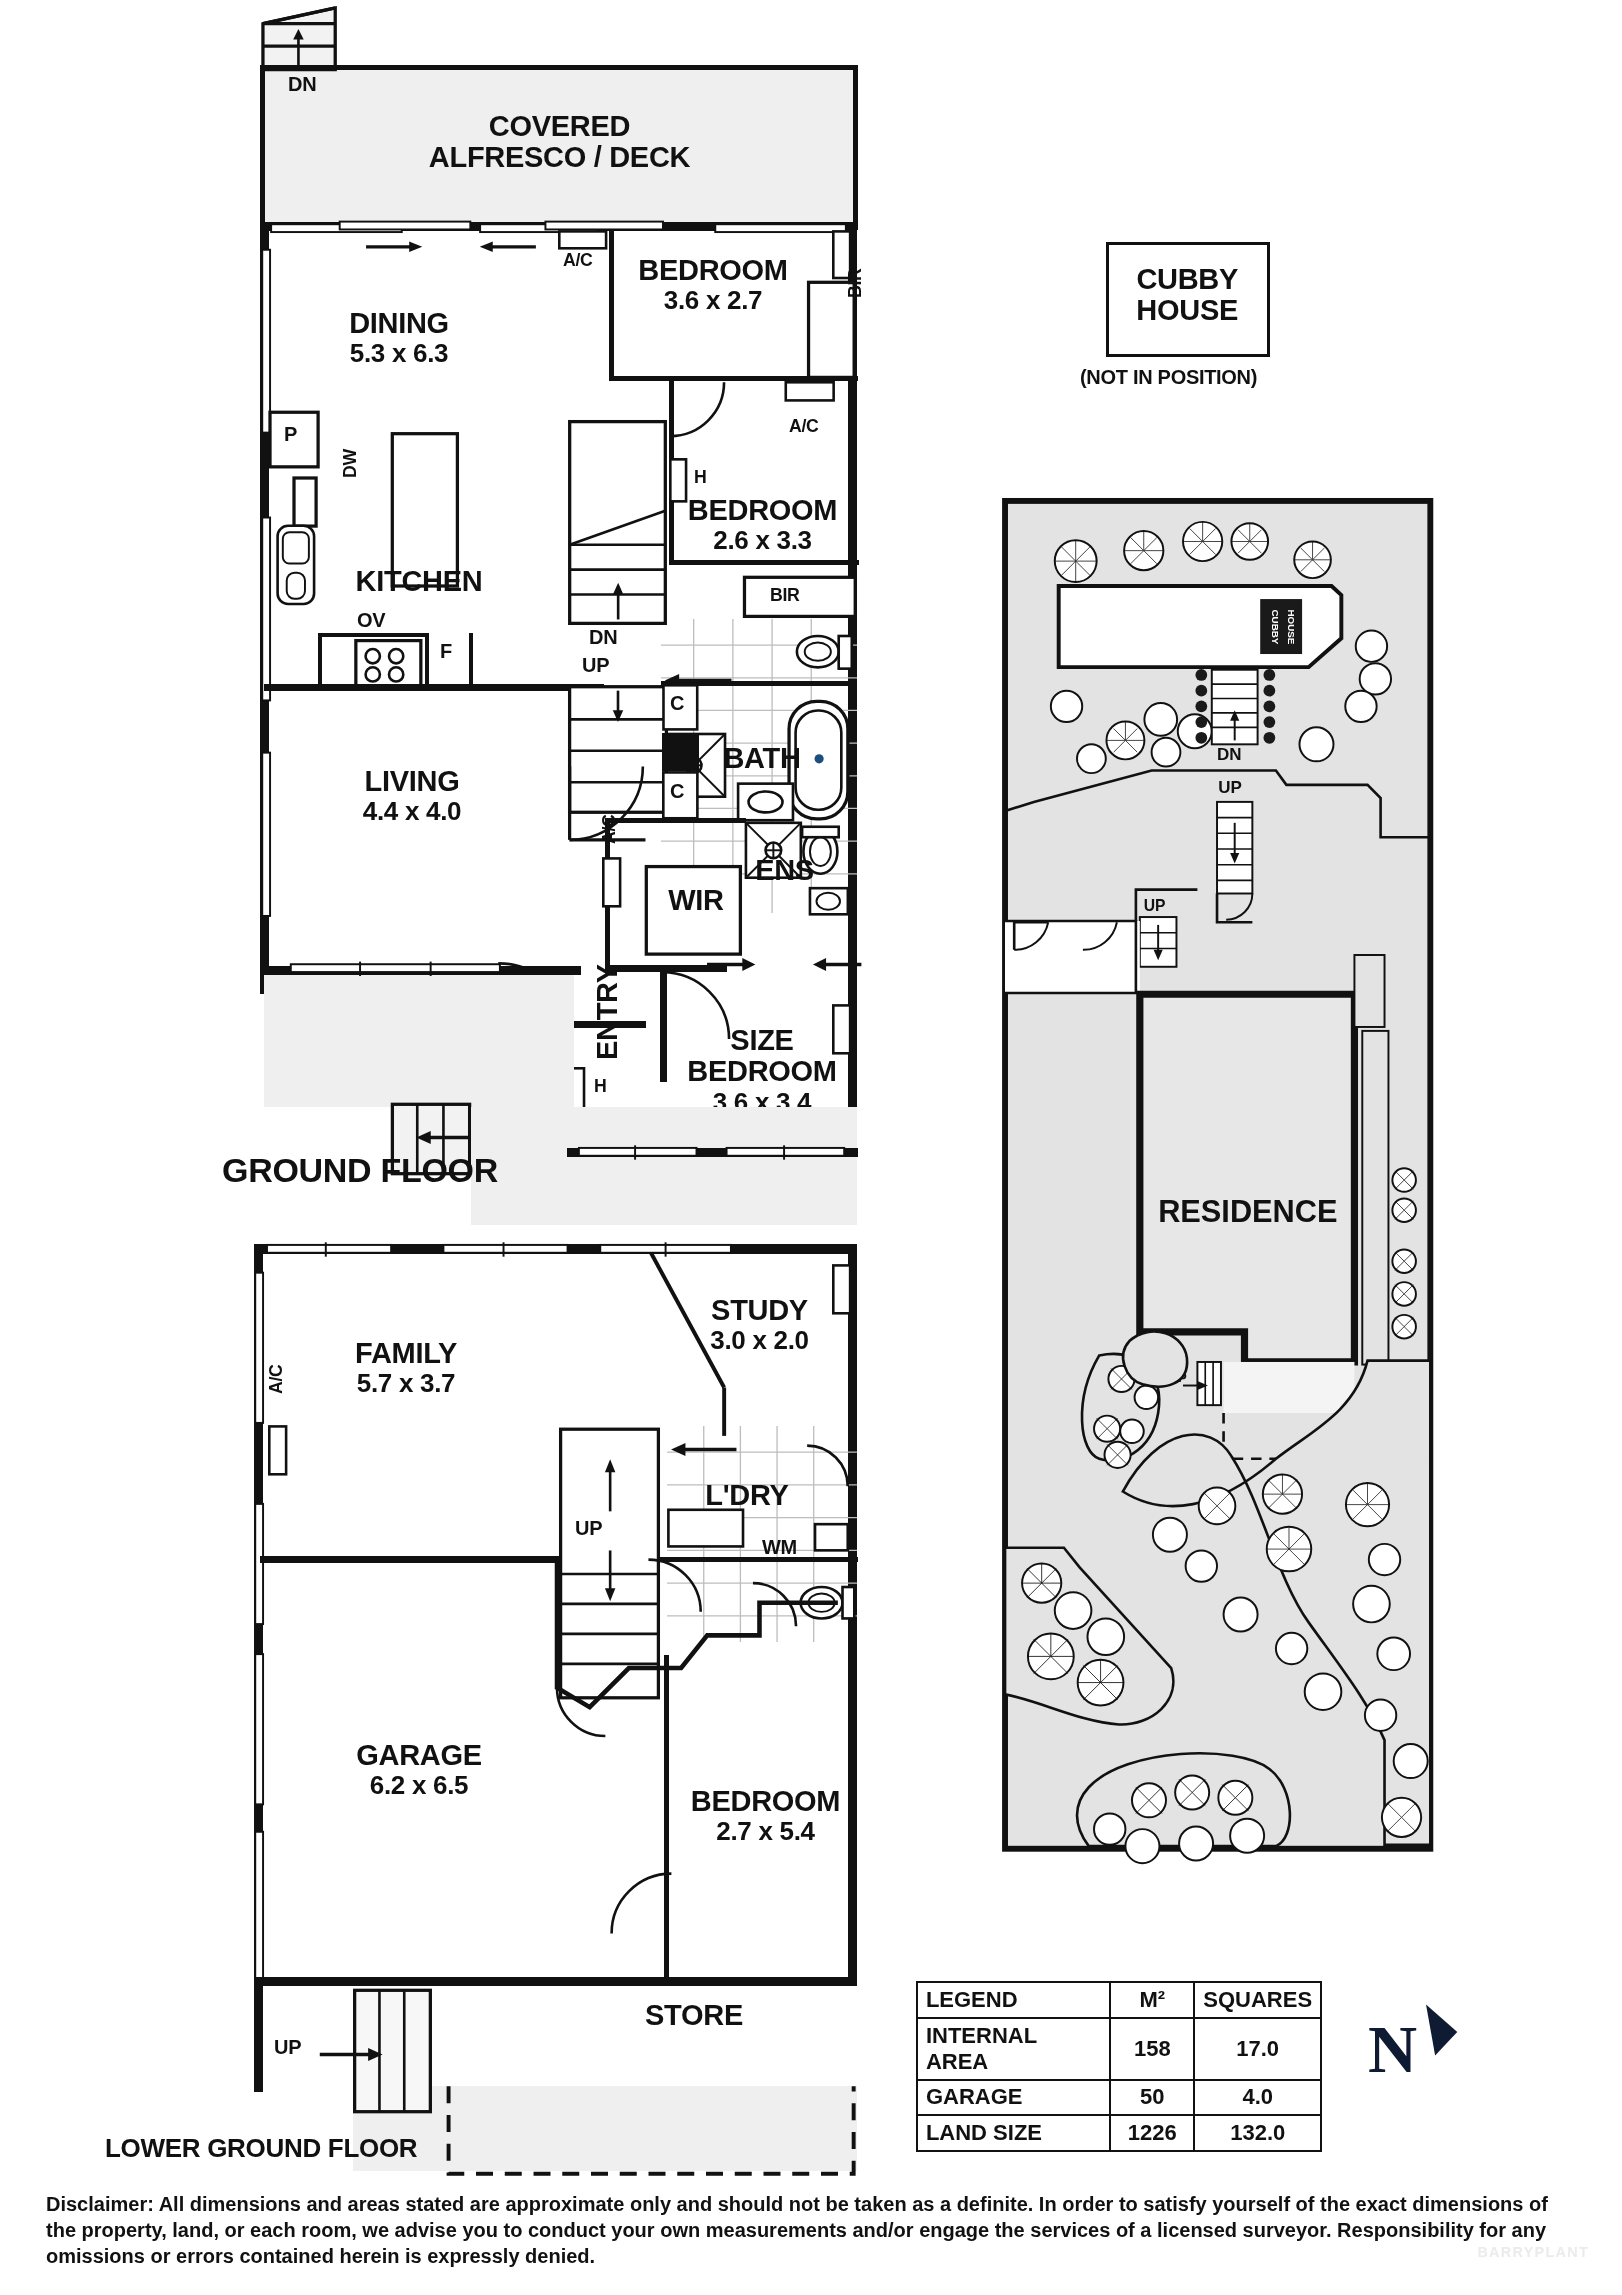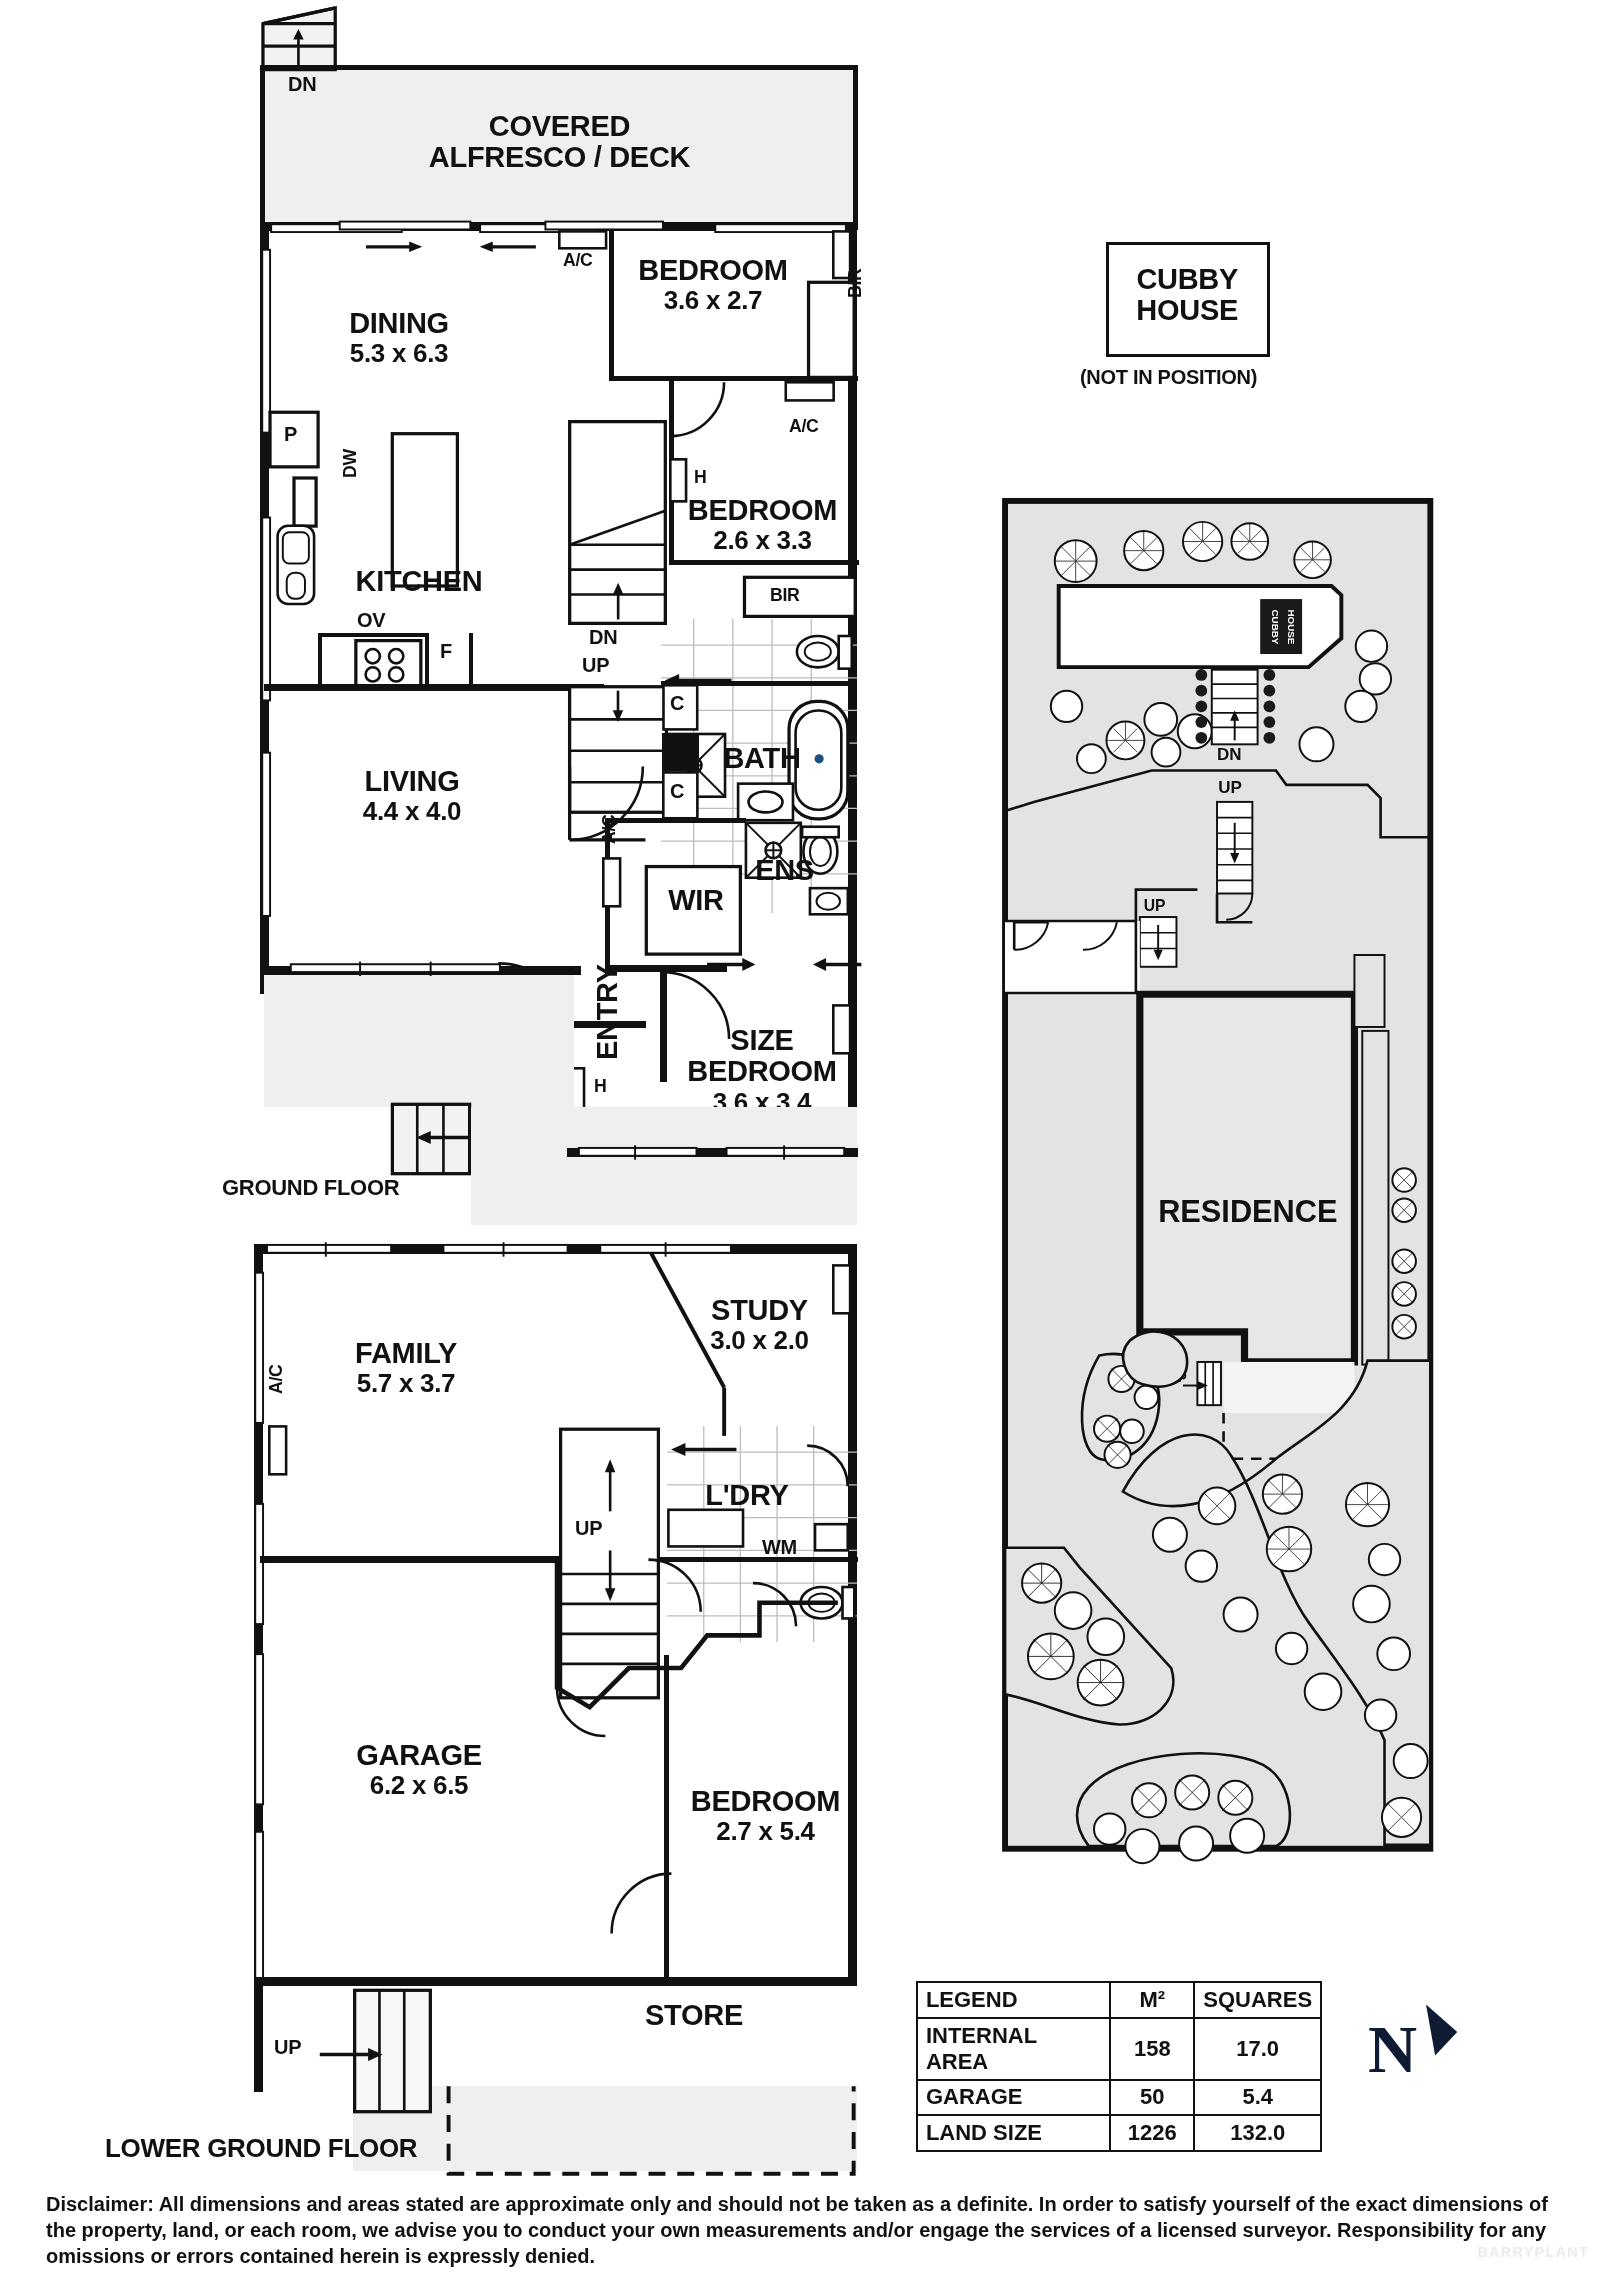--- a/index.html
+++ b/index.html
@@ -331,21 +331,21 @@
 
   <div class="abs shade" style="left:471px;top:1107px;width:386px;height:118px;"></div>
   <div class="abs wall" style="left:567px;top:1148px;width:291px;height:9.2px;"></div>
   <svg class="abs" style="left:576px;top:1144px;" width="275" height="18.3" viewBox="0 0 420 28">
     <rect x="4" y="6" width="180" height="12" fill="#fff" stroke="#111" stroke-width="3"></rect>
     <rect x="230" y="6" width="180" height="12" fill="#fff" stroke="#111" stroke-width="3"></rect>
     <line x1="90" y1="2" x2="90" y2="24" stroke="#111" stroke-width="3"></line>
     <line x1="318" y1="2" x2="318" y2="24" stroke="#111" stroke-width="3"></line>
   </svg>
 
-  <div class="lbl rm" style="left:222px;top:1176px;font-size:22px;">GROUND FLOOR</div>
+  <div class="lbl rm" style="left:222px;top:1152px;font-size:34px;">GROUND FLOOR</div>
 </div>
 
 <div class="abs" style="left:0;top:1230px;width:916px;height:949px;">
 
   <div class="abs wall" style="left:254px;top:14.4px;width:603px;height:9.2px;"></div>
   <div class="abs wall" style="left:254px;top:14.4px;width:9.2px;height:739px;"></div>
   <div class="abs wall" style="left:848px;top:14.4px;width:9.2px;height:739px;"></div>
   <div class="abs wall" style="left:254px;top:747px;width:603px;height:9.2px;"></div>
 
   <svg class="abs" style="left:260px;top:10.5px;" width="589" height="18.3" viewBox="0 0 900 28">
@@ -700,21 +700,21 @@
   </thead>
   <tbody>
     <tr>
       <td class="l">INTERNAL AREA</td>
       <td>158</td>
       <td>17.0</td>
     </tr>
     <tr>
       <td class="l">GARAGE</td>
       <td>50</td>
-      <td>5.4</td>
+      <td>4.0</td>
     </tr>
     <tr>
       <td class="l">LAND SIZE</td>
       <td>1226</td>
       <td>132.0</td>
     </tr>
   </tbody>
 </table>
 
 <div id="north">

